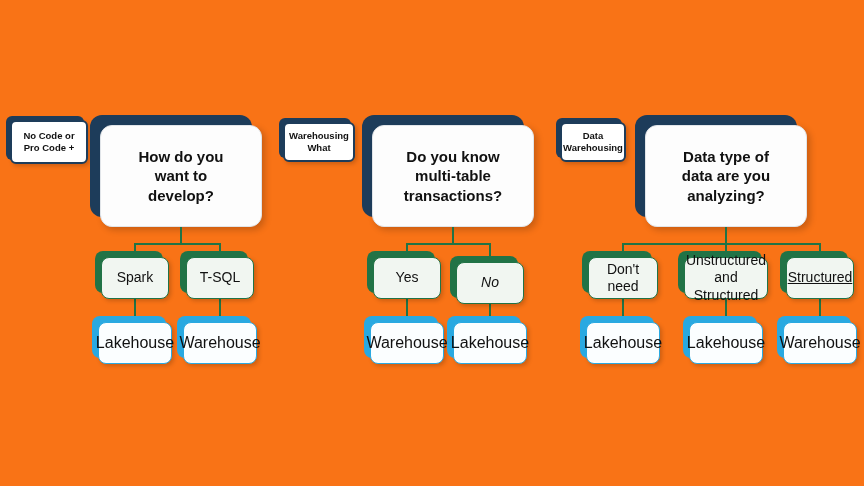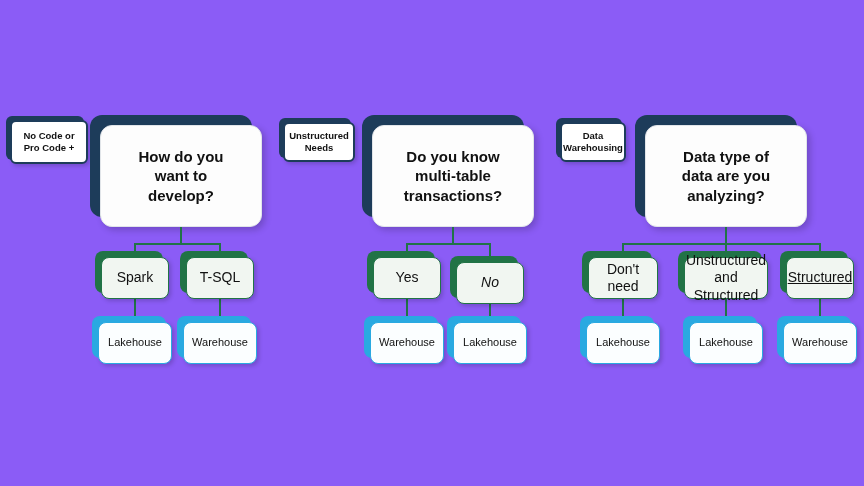--- a/index.html
+++ b/index.html
@@ -6,21 +6,21 @@
     --navy:#1d3c5a;
     --green:#217346;
     --blue:#29a9e1;
     --line:#217346;
   }
   html,body{margin:0;padding:0;background:#ffffff;}
   body{font-family:"Liberation Sans", sans-serif;}
   .canvas{
     position:relative;
     width:864px;height:486px;
-    background:#8b5cf6;
+    background:#f97316;
     overflow:hidden;
   }
   .card{
     position:absolute;
     box-sizing:border-box;
     display:flex;align-items:center;justify-content:center;
     text-align:center;
   }
   .tag-card{
     background:#ffffff;
@@ -44,21 +44,21 @@
     border-radius:8px;
     box-shadow:-6px -6px 0 0 var(--green), 2px 2px 4px rgba(0,0,0,0.18);
     font-size:14px;line-height:1.25;color:#111;
     padding:2px 5px;
   }
   .result-card{
     background:#fbfeff;
     border:1.5px solid var(--blue);
     border-radius:8px;
     box-shadow:-6px -6px 0 0 var(--blue), 2px 2px 4px rgba(0,0,0,0.18);
-    font-size:11px;line-height:1.25;color:#111;
+    font-size:16px;line-height:1.25;color:#111;
     padding:2px 5px;
   }
   .connector{position:absolute;background:var(--line);}
   .h-line{height:1.5px;}
   .v-line{width:1.5px;}
 </style>
 </head>
 <body>
 
 <div class="canvas">
@@ -76,21 +76,21 @@
     <div class="connector v-line" style="left:219.25px;top:299px;height:24px;"></div>
 
     <div class="card option-card" style="left:101px;top:257px;width:68px;height:42px;">Spark</div>
     <div class="card option-card" style="left:186px;top:257px;width:68px;height:42px;">T-SQL</div>
 
     <div class="card result-card" style="left:98px;top:322px;width:74px;height:42px;">Lakehouse</div>
     <div class="card result-card" style="left:183px;top:322px;width:74px;height:42px;">Warehouse</div>
   </div>
 
   <div>
-    <div class="card tag-card" style="left:283px;top:122px;width:72px;height:40px;">Unstructured Needs</div>
+    <div class="card tag-card" style="left:283px;top:122px;width:72px;height:40px;">Warehousing What</div>
 
     <div class="card question-card" style="left:372px;top:125px;width:162px;height:102px;">Do you know multi-table transactions?</div>
 
     <div class="connector v-line" style="left:452.25px;top:227px;height:16px;"></div>
     <div class="connector h-line" style="left:407px;top:243px;width:84px;"></div>
     <div class="connector v-line" style="left:406.25px;top:243px;height:15px;"></div>
     <div class="connector v-line" style="left:489.25px;top:243px;height:15px;"></div>
     <div class="connector v-line" style="left:406.25px;top:299px;height:24px;"></div>
     <div class="connector v-line" style="left:489.25px;top:299px;height:24px;"></div>
 

